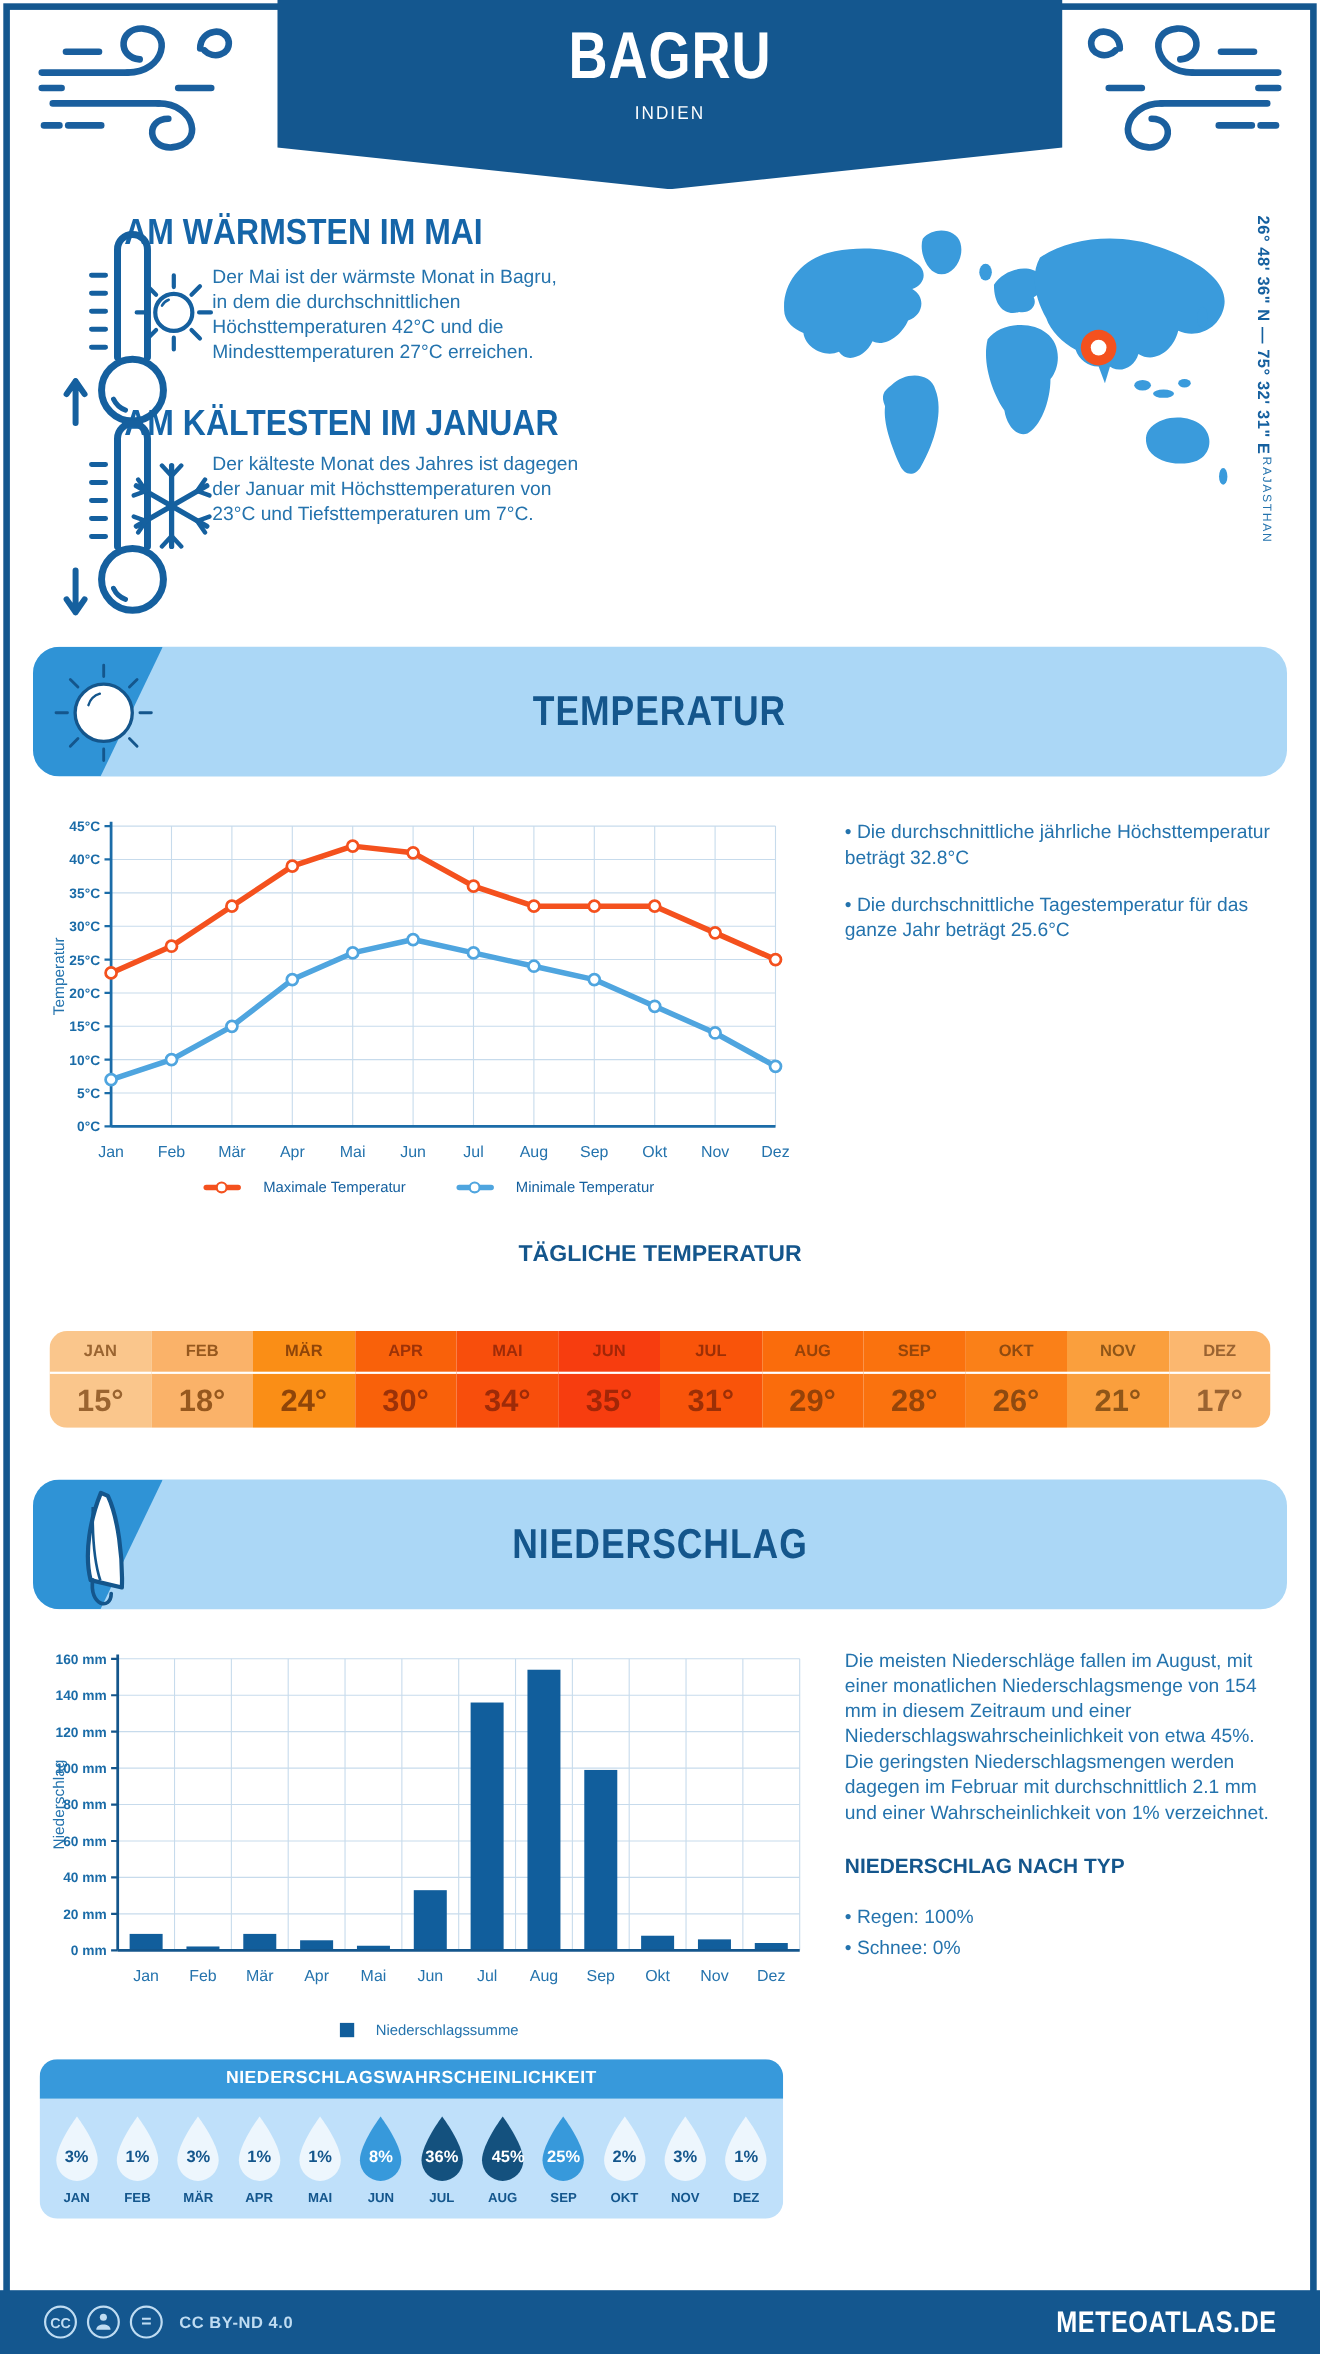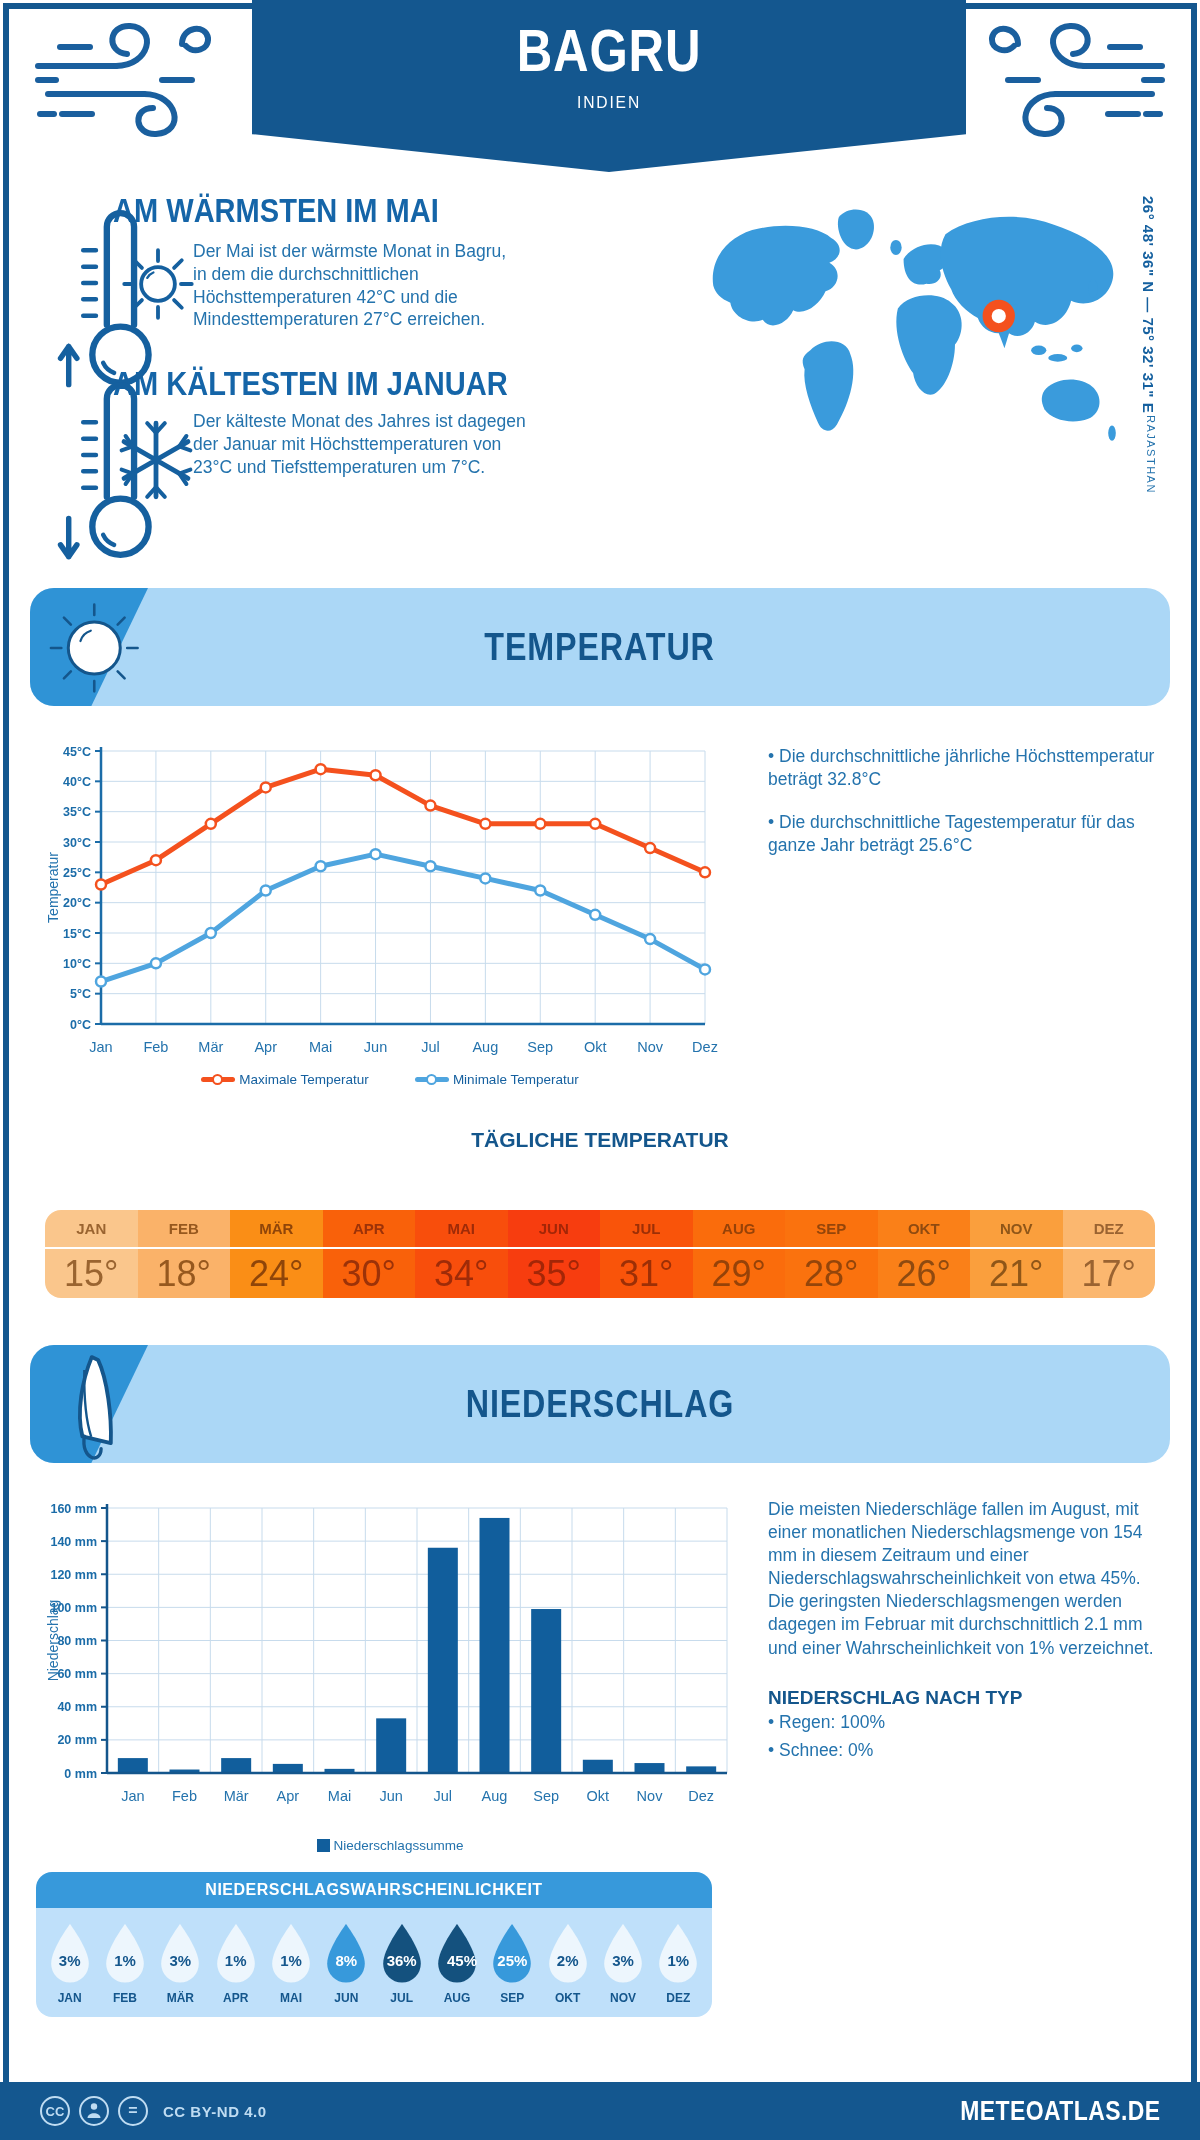--- a/index.html
+++ b/index.html
@@ -41,40 +41,40 @@
     border-radius:24px;overflow:hidden;}
   .wedge{position:absolute;left:0;top:0;width:118px;height:100%;background:#2F93D6;
     clip-path:polygon(0 0,100% 0,52% 100%,0 100%);}
   .section-title{position:absolute;left:0;right:0;top:0;bottom:0;display:flex;align-items:center;justify-content:center;
     font-size:38px;font-weight:700;color:#14568C;letter-spacing:1px;}
   .section-title span{transform:scaleX(0.85);}
 
   
   .chart{position:absolute;}
   .legend{position:absolute;display:flex;justify-content:center;gap:46px;align-items:center;}
-  .legend-item{display:flex;align-items:center;gap:4px;font-size:13.5px;color:#15609F;}
+  .legend-item{display:flex;align-items:center;gap:20px;font-size:13.5px;color:#15609F;}
   .legend-line{position:relative;width:34px;height:5px;border-radius:3px;}
   .legend-line i{position:absolute;left:11px;top:-3px;width:7px;height:7px;border-radius:50%;
     background:#fff;border:2.5px solid currentColor;display:block;}
   .legend-sq{width:13px;height:13px;background:#115E9C;display:inline-block;}
 
   
   .panel-heading{font-size:19px;font-weight:700;color:#14568C;line-height:1.25;margin:0 0 14px 0;}
   .panel-text{font-size:17.5px;color:#2473AD;line-height:1.32;margin:0 0 14px 0;}
   .panel{position:absolute;left:768px;width:400px;}
   .bullet{margin:0 0 20px 0;}
 
   
   .daily-heading{position:absolute;left:0;width:1200px;text-align:center;font-size:21px;font-weight:700;color:#14568C;}
   .daily-table{position:absolute;left:45px;top:1210px;width:1110px;height:88px;display:grid;
     grid-template-columns:repeat(12,1fr);border-radius:16px;overflow:hidden;}
   .m-cell{display:flex;flex-direction:column;}
   .m-label{height:37px;display:flex;align-items:center;justify-content:center;font-size:15px;font-weight:700;
     border-bottom:2px solid #fff;}
-  .m-value{flex:1;display:flex;align-items:center;justify-content:center;font-size:36px;font-weight:400;}
+  .m-value{flex:1;display:flex;align-items:center;justify-content:center;font-size:28px;font-weight:700;}
 
   
   .prob-card{position:absolute;left:36px;top:1872px;width:676px;border-radius:16px;overflow:hidden;}
   .prob-head{height:36px;background:#3799DB;color:#fff;display:flex;align-items:center;justify-content:center;
     font-size:16px;font-weight:700;letter-spacing:0.5px;}
   .prob-body{background:#BFE0FA;padding:14px 6px 12px 6px;display:grid;grid-template-columns:repeat(12,1fr);}
   .drop-cell{display:flex;flex-direction:column;align-items:center;}
   .drop{position:relative;width:46px;height:64px;}
   .drop svg{position:absolute;inset:0;}
   .drop-pct{position:absolute;left:0;right:0;top:30px;text-align:center;font-size:15px;font-weight:700;}
@@ -442,21 +442,21 @@
 
 <div class="legend" style="left:130px;top:1838px;width:520px;">
   <div class="legend-item">
     <span class="legend-sq" style="background: rgb(17, 94, 156);"></span>
     <span style="color:#2473AD;">Niederschlagssumme</span>
   </div>
 </div>
 
 <div class="panel" style="top:1498px;">
   <p class="panel-text" style="margin-bottom:26px;">Die meisten Niederschläge fallen im August, mit einer monatlichen Niederschlagsmenge von 154 mm in diesem Zeitraum und einer Niederschlagswahrscheinlichkeit von etwa 45%. Die geringsten Niederschlagsmengen werden dagegen im Februar mit durchschnittlich 2.1 mm und einer Wahrscheinlichkeit von 1% verzeichnet.</p>
-  <p class="panel-heading" style="margin-bottom:2px;">NIEDERSCHLAG NACH TYP</p>
+  <p class="panel-heading" style="margin-bottom:22px;">NIEDERSCHLAG NACH TYP</p>
   <p class="panel-text" style="margin-bottom:4px;">• Regen: 100%</p>
   <p class="panel-text">• Schnee: 0%</p>
 </div>
 
 <div class="prob-card">
   <div class="prob-head">NIEDERSCHLAGSWAHRSCHEINLICHKEIT</div>
   <div class="prob-body" id="prob-body">
       <div class="drop-cell">
         <div class="drop">
           <svg viewBox="0 0 44 60">

